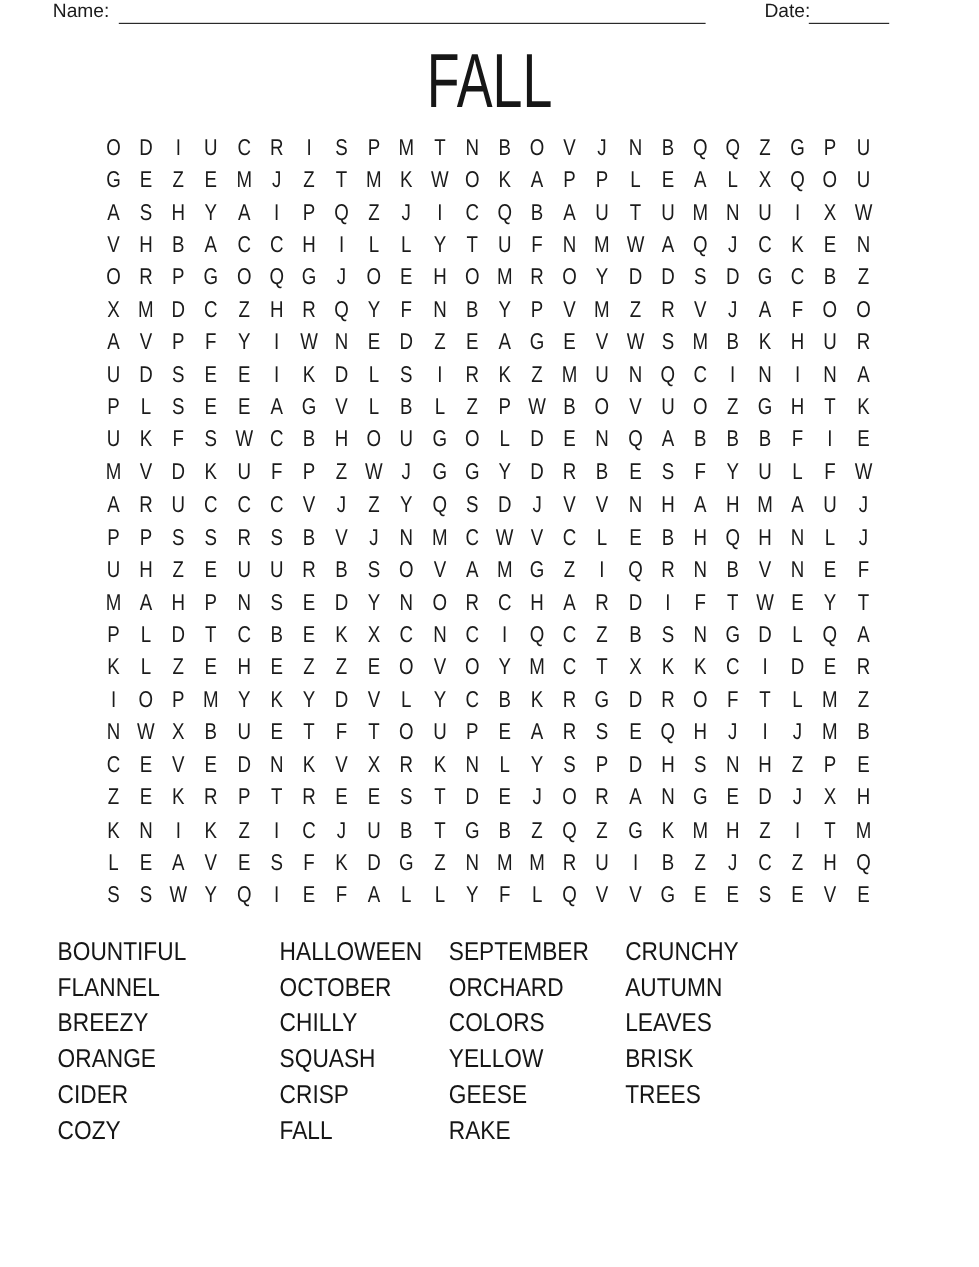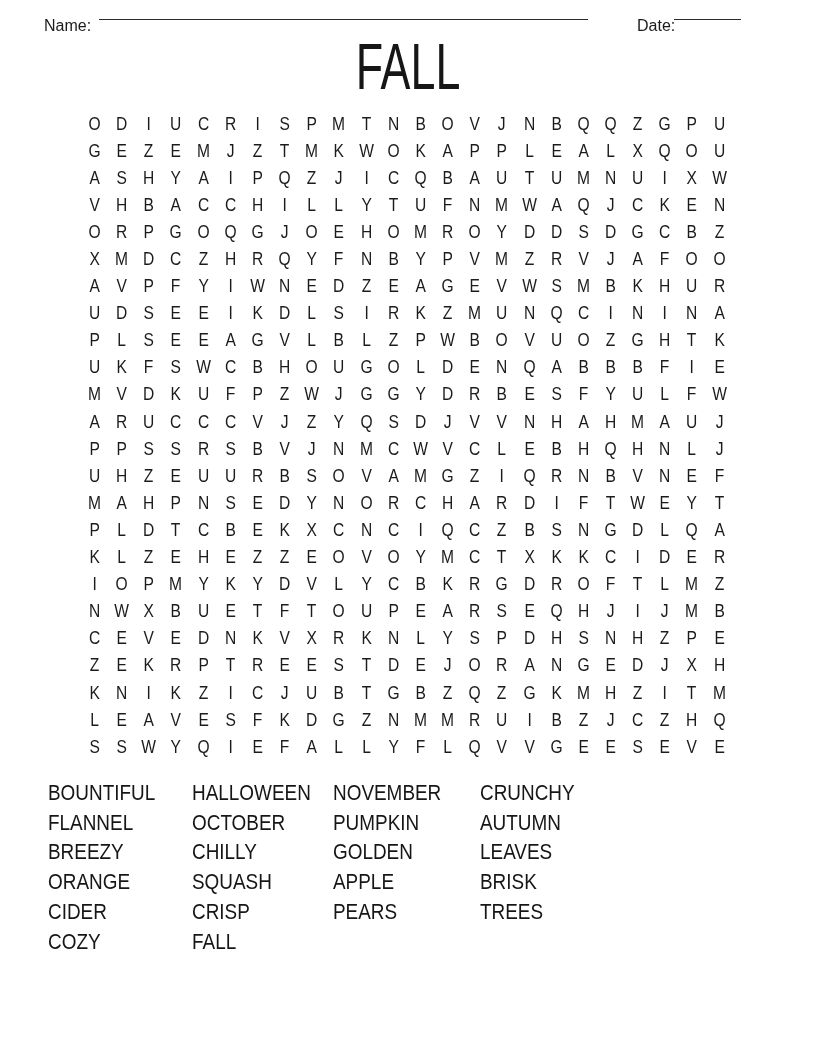--- a/index.html
+++ b/index.html
@@ -8,21 +8,21 @@
     width: 816px;
     height: 1056px;
     background: #ffffff;
     font-family: "Liberation Sans", sans-serif;
     color: #1b1b1b;
     overflow: hidden;
   }
   
   .hdr-label {
     position: absolute;
-    top: 17px;
+    top: 1px;
     font-size: 16px;
     color: #1b1b1b;
     white-space: nowrap;
   }
   .name-label { left: 44px; }
   .date-label { left: 627px; margin-left: 10px; }
   .hdr-line {
     position: absolute;
     top: 2px;
     height: 17px;
@@ -63,21 +63,21 @@
   }
   
   .words {
     position: absolute;
     left: 48px;
     top: 779px;
     display: flex;
   }
   .word-col { display: flex; flex-direction: column; }
   .word-col:nth-child(1) { width: 144px; }
-  .word-col:nth-child(2) { width: 141px; }
+  .word-col:nth-child(2) { width: 141px; margin-left: 41px; }
   .word-col:nth-child(3) { width: 147px; }
   .word-col:nth-child(4) { width: 144px; }
   .word-col:nth-child(5) { width: 130px; margin-left: 40px; }
   .word {
     font-size: 21.5px;
     line-height: 29.7px;
     font-weight: 500;
     color: #161616;
     white-space: nowrap;
     transform: scaleX(0.88);
@@ -688,25 +688,26 @@
       </div>
       <div class="word-col">
         <div class="word">HALLOWEEN</div>
         <div class="word">OCTOBER</div>
         <div class="word">CHILLY</div>
         <div class="word">SQUASH</div>
         <div class="word">CRISP</div>
         <div class="word">FALL</div>
       </div>
       <div class="word-col">
-        <div class="word">NOVEMBER</div>
-        <div class="word">PUMPKIN</div>
-        <div class="word">GOLDEN</div>
-        <div class="word">APPLE</div>
-        <div class="word">PEARS</div>
+        <div class="word">SEPTEMBER</div>
+        <div class="word">ORCHARD</div>
+        <div class="word">COLORS</div>
+        <div class="word">YELLOW</div>
+        <div class="word">GEESE</div>
+        <div class="word">RAKE</div>
       </div>
       <div class="word-col">
         <div class="word">CRUNCHY</div>
         <div class="word">AUTUMN</div>
         <div class="word">LEAVES</div>
         <div class="word">BRISK</div>
         <div class="word">TREES</div>
       </div>
     </div>
 

